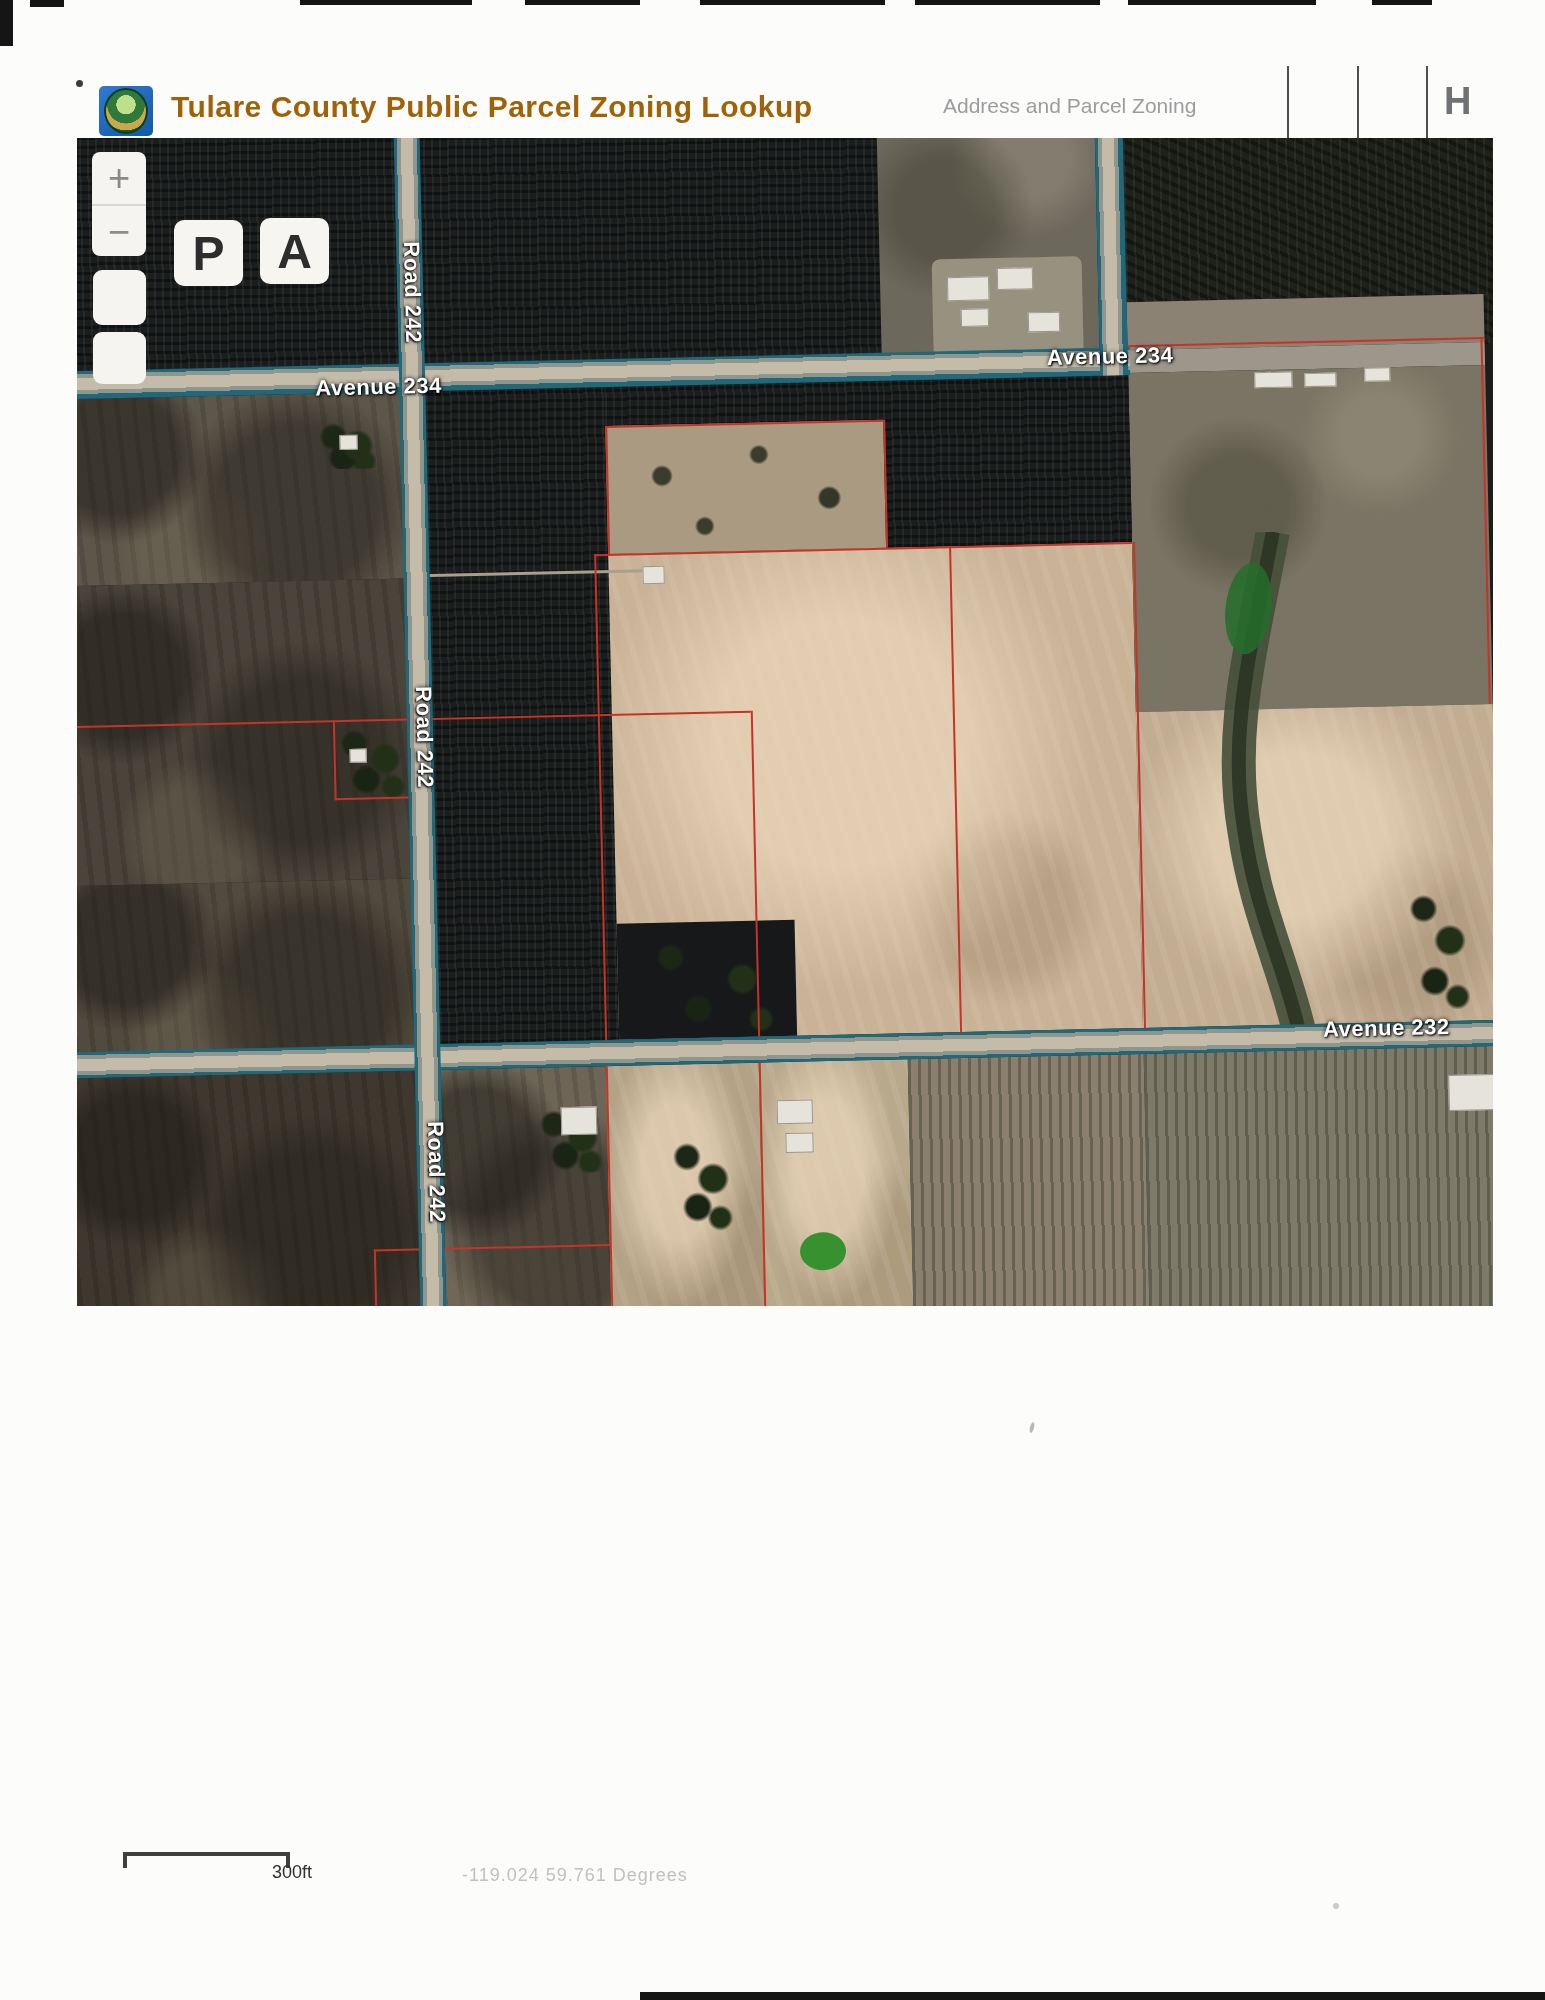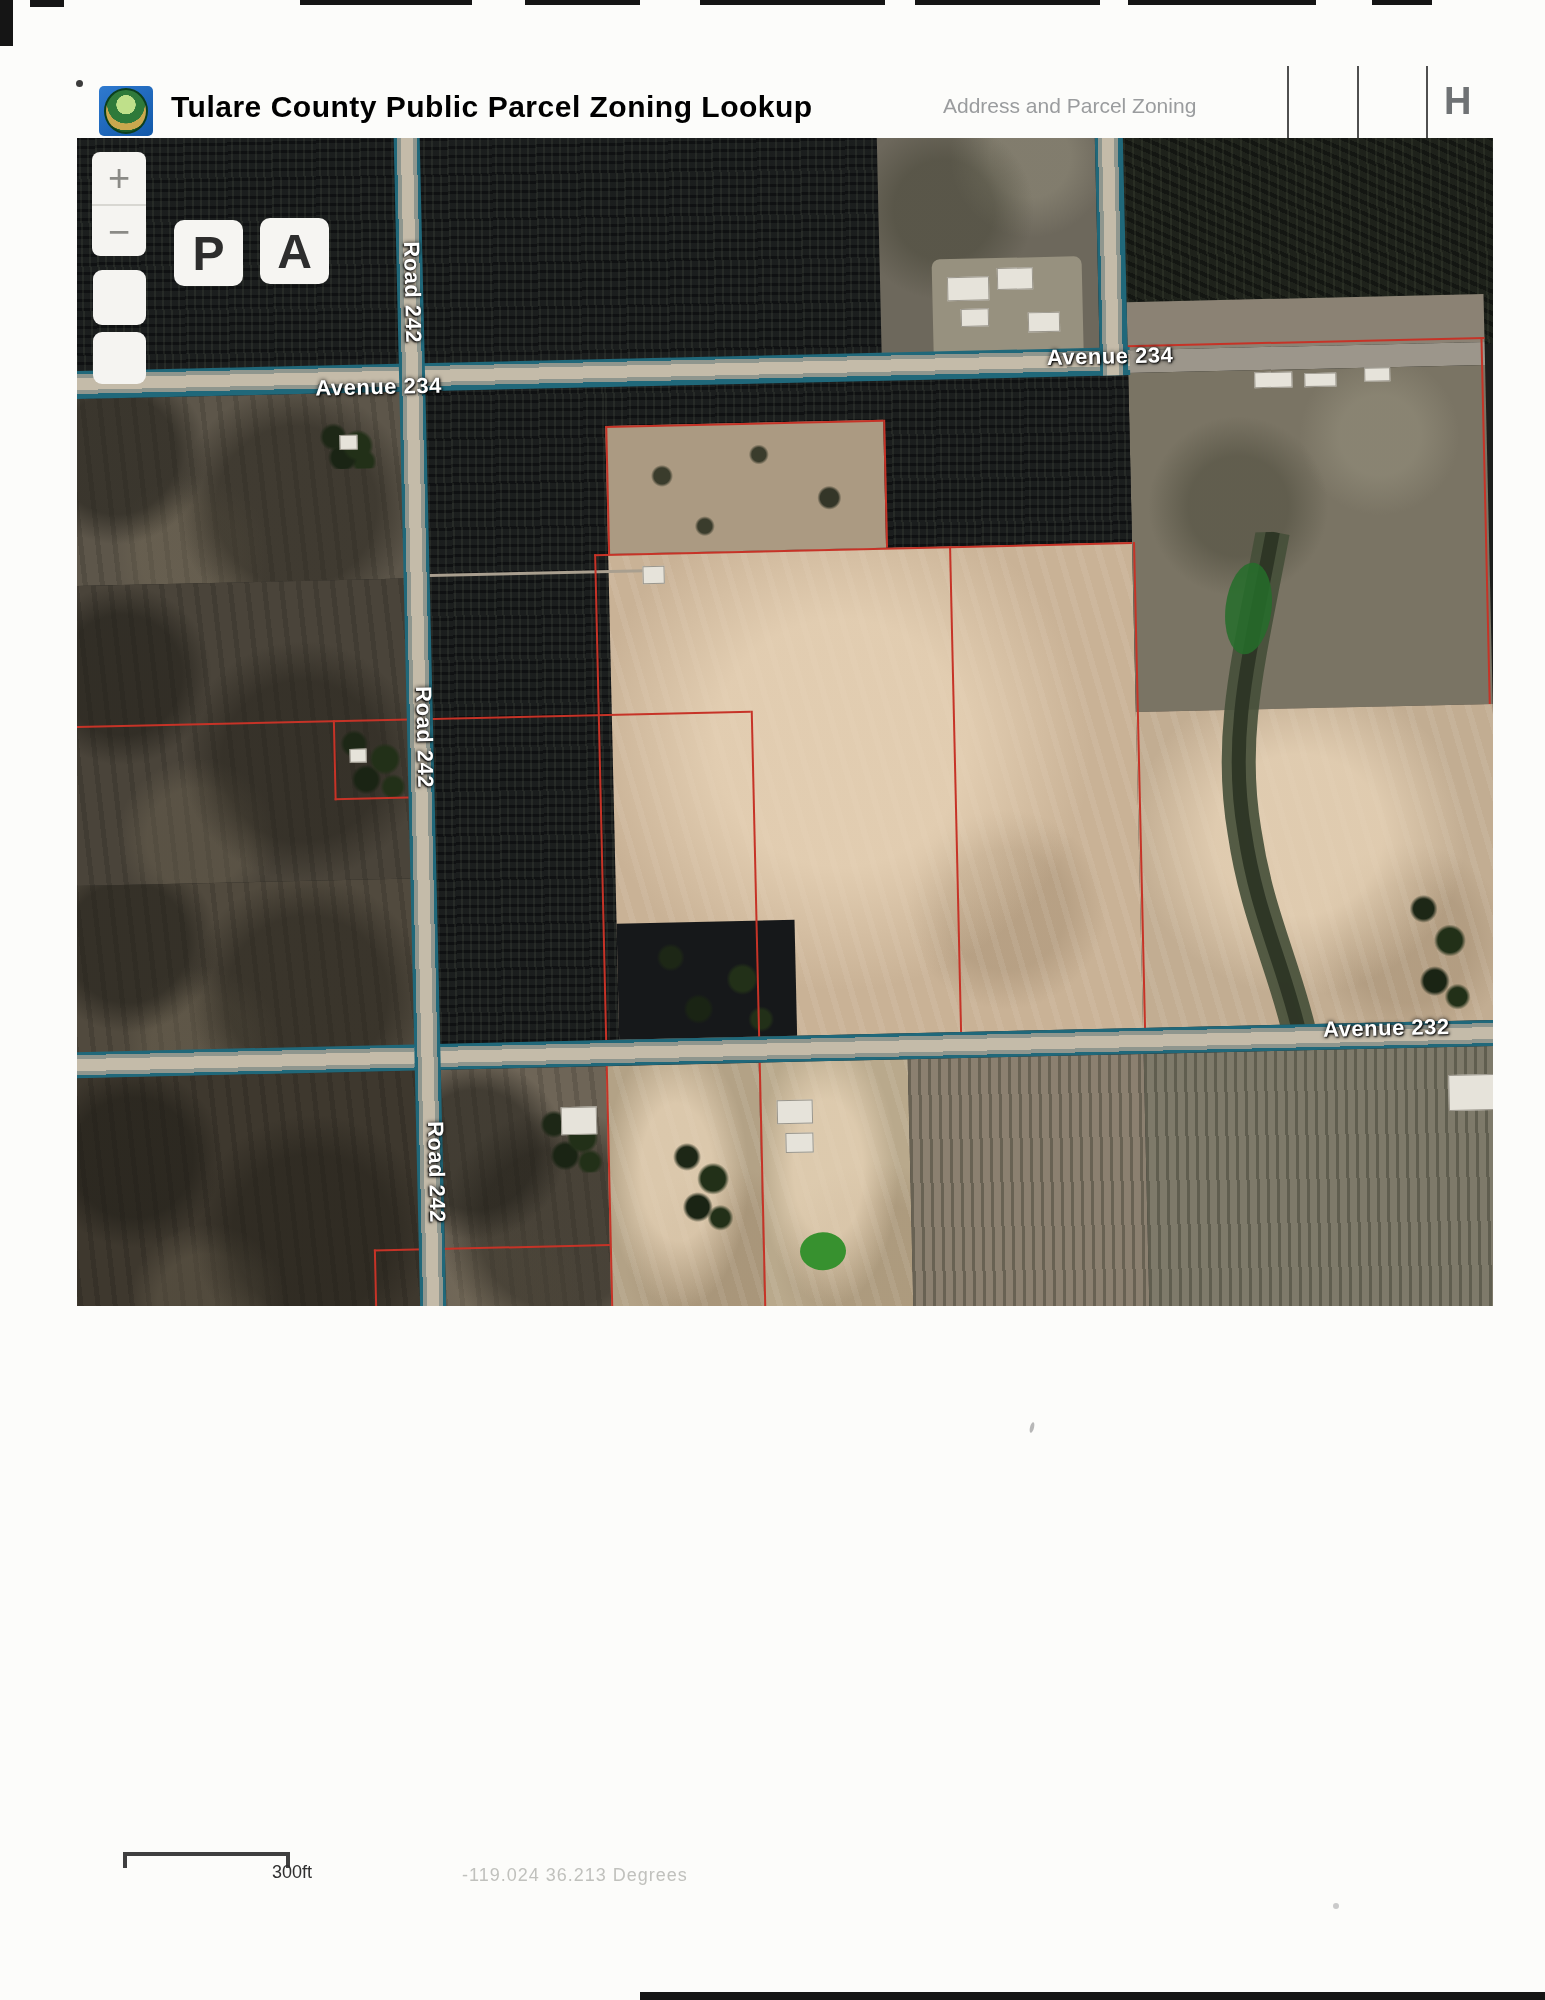--- a/index.html
+++ b/index.html
@@ -10,21 +10,21 @@
   
   .scanmark{position:absolute;background:#151515;}
   .scandot{position:absolute;background:#3c3c3c;border-radius:50%;}
 
   
   .logo{position:absolute;left:99px;top:86px;width:54px;height:50px;border-radius:5px;
         background:linear-gradient(145deg,#2f7ad0,#1258a8);display:flex;align-items:center;justify-content:center;}
   .seal{width:40px;height:42px;border-radius:50%;
         background:radial-gradient(circle at 50% 35%,#bfe08a 0 28%,#2f7a3a 29% 55%,#caa84e 56% 75%,#1d5c2a 76% 100%);
         border:2px solid #0c3f1d;}
-  .title{position:absolute;left:171px;top:90px;font-size:30px;font-weight:600;color:#000000;letter-spacing:.5px;white-space:nowrap;}
+  .title{position:absolute;left:171px;top:90px;font-size:30px;font-weight:600;color:#a16207;letter-spacing:.5px;white-space:nowrap;}
   .searchlabel{position:absolute;left:943px;top:94px;font-size:21px;color:#9a9c9e;white-space:nowrap;}
   .hdiv{position:absolute;top:66px;width:2px;height:74px;background:#4f4f4f;}
   .hbtn{position:absolute;left:1444px;top:80px;font-size:38px;font-weight:bold;color:#6f7274;cursor:pointer;}
 
   
   .map{position:absolute;left:77px;top:138px;width:1416px;height:1168px;overflow:hidden;background:#1d1e1c;}
   .rotor{position:absolute;left:-25px;top:-25px;width:1466px;height:1218px;transform:rotate(-1.3deg);transform-origin:50% 50%;}
 
   .orch{background-color:#16181a;
     background-image:repeating-linear-gradient(90deg,rgba(125,135,110,.12) 0 2px,rgba(0,0,0,0) 2px 8px),
@@ -200,15 +200,15 @@
       <div class="zbtn">−</div>
     </div>
     <div class="sqbtn" style="left:16px;top:132px;height:55px;"></div>
     <div class="sqbtn" style="left:16px;top:194px;height:52px;"></div>
     <div class="toolbtn" style="left:97px;top:82px;">P</div>
     <div class="toolbtn" style="left:183px;top:80px;">A</div>
   </div>
 
   <div class="scalebar"></div>
   <div class="scaletext">300ft</div>
-  <div class="coordtext">-119.024 36.213 Degrees</div>
+  <div class="coordtext">-119.024 59.761 Degrees</div>
 
 </div>
 
 </body></html>

